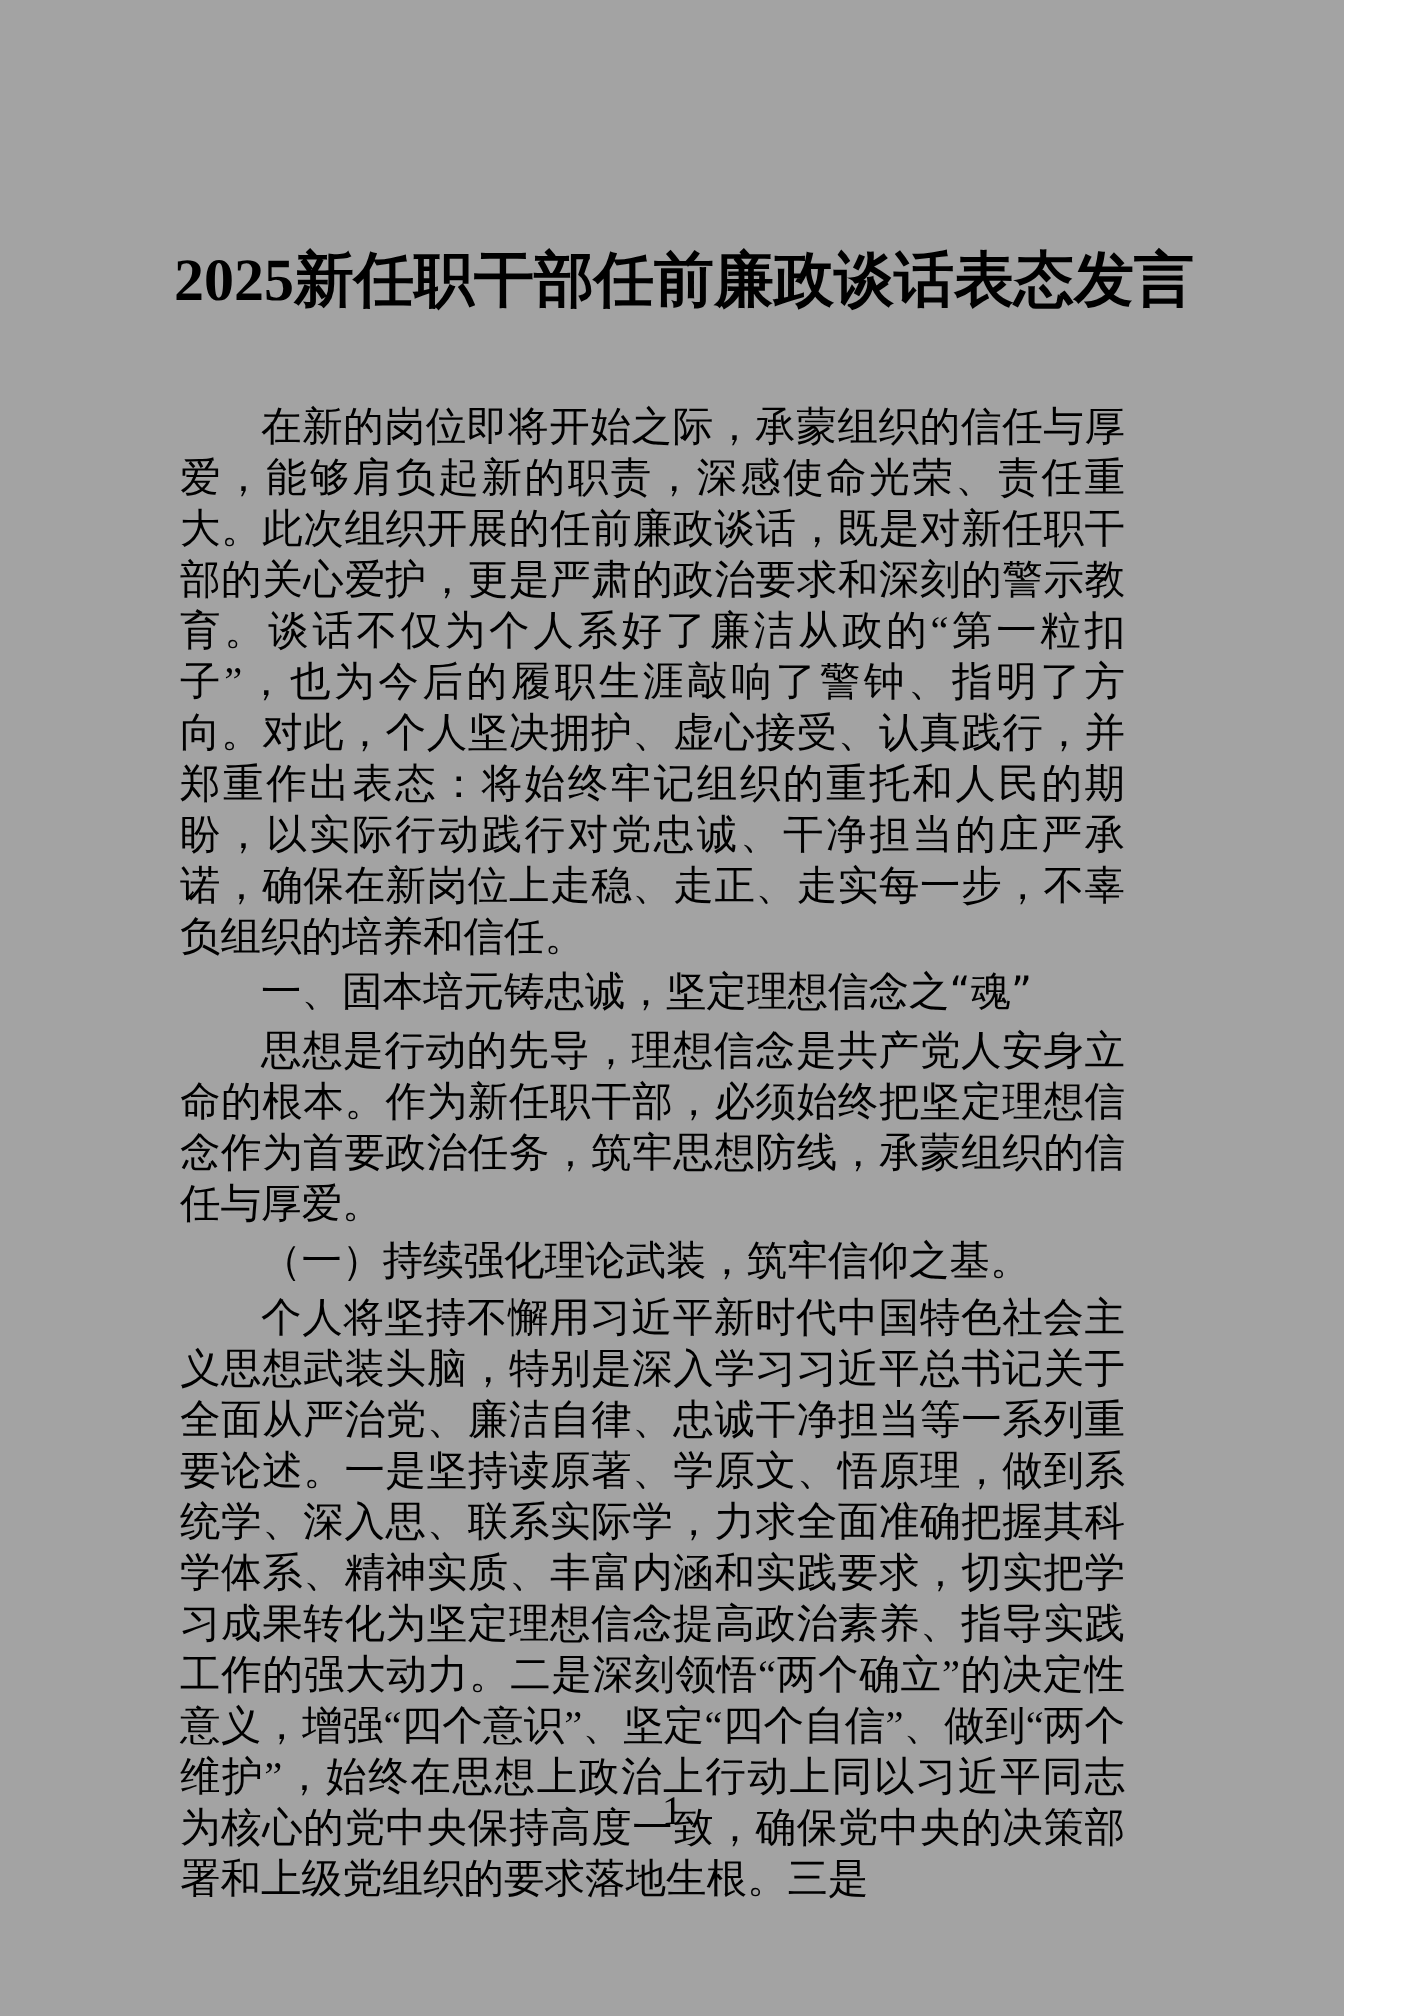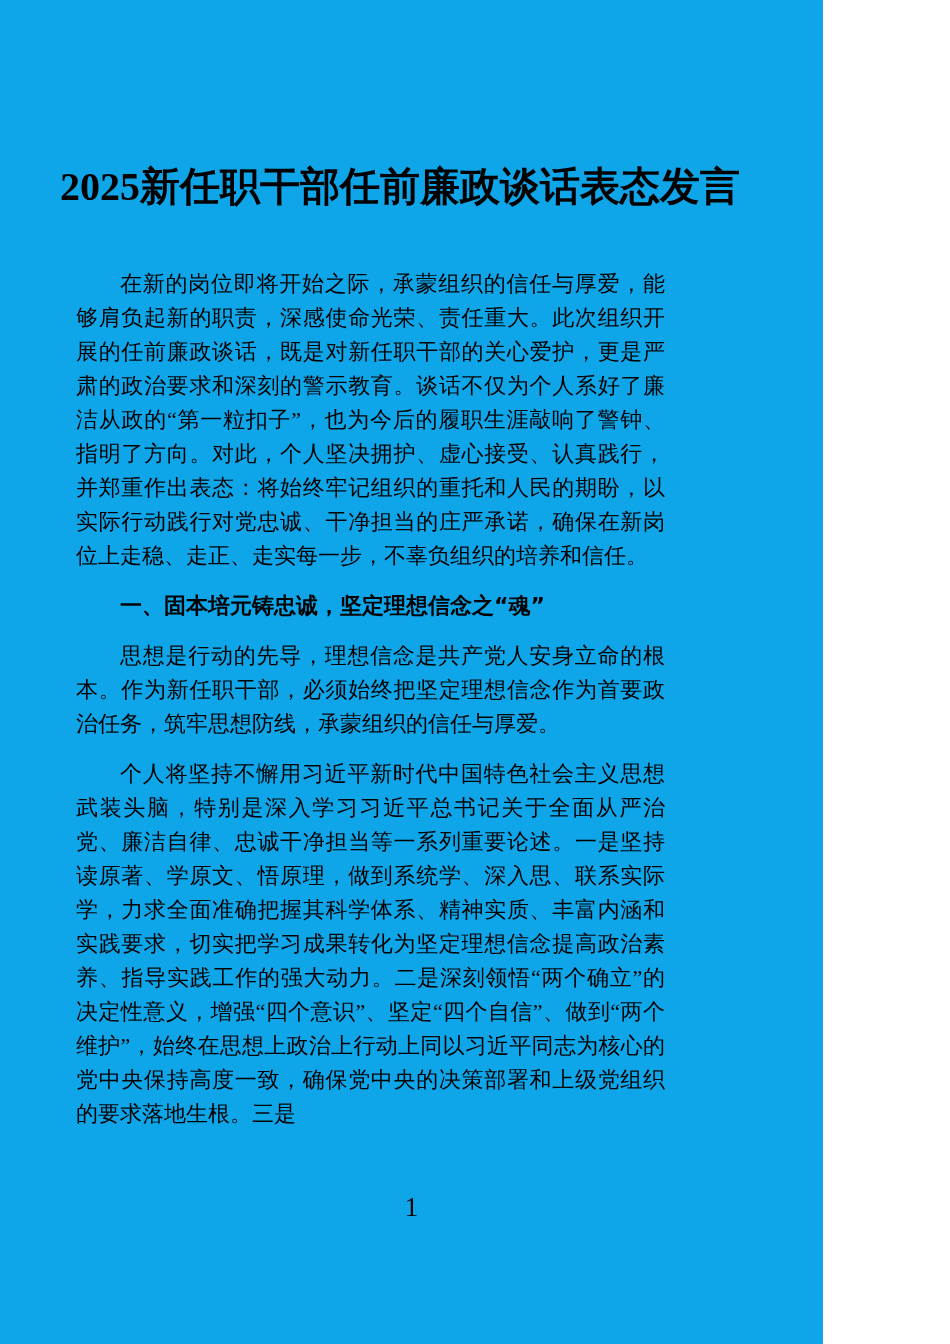--- a/index.html
+++ b/index.html
@@ -8,51 +8,51 @@
       padding: 0;
       background: #ffffff;
     }
     body {
       width: 950px;
       height: 1344px;
       overflow: hidden;
     }
     .page {
       position: relative;
-      width: 823px;
+      width: 896px;
       height: 1344px;
-      background: #0ea5e9;
-      padding: 163px 142px 0 60px;
+      background: #a3a3a3;
+      padding: 163px 142px 0 116px;
       overflow: hidden;
       color: #000000;
     }
     .doc-title {
       font-family: "Liberation Serif", "DejaVu Serif", serif;
       font-weight: bold;
       font-size: 40px;
       line-height: 48px;
       text-align: center;
       margin: 0 0 56px 0;
       letter-spacing: 0px;
       white-space: nowrap;
     }
     .body-para,
     .heading-1,
     .heading-2 {
-      font-size: 22px;
+      font-size: 27px;
       line-height: 34px;
-      margin: 16px;
+      margin: 4px;
       text-align: justify;
       text-indent: 2em;
       font-family: "Liberation Serif", "DejaVu Serif", serif;
       word-break: break-all;
     }
     .heading-1 {
       font-family: "DejaVu Sans", "Liberation Sans", sans-serif;
-      font-weight: bold;
+      font-weight: normal;
     }
     .heading-2 {
       font-weight: normal;
     }
     .page-number {
       position: absolute;
       left: 0;
       right: 0;
       top: 1190px;
       text-align: center;
@@ -67,17 +67,18 @@
 
 <div class="page">
   <h1 class="doc-title">2025新任职干部任前廉政谈话表态发言</h1>
 
   <p class="body-para">在新的岗位即将开始之际，承蒙组织的信任与厚爱，能够肩负起新的职责，深感使命光荣、责任重大。此次组织开展的任前廉政谈话，既是对新任职干部的关心爱护，更是严肃的政治要求和深刻的警示教育。谈话不仅为个人系好了廉洁从政的“第一粒扣子”，也为今后的履职生涯敲响了警钟、指明了方向。对此，个人坚决拥护、虚心接受、认真践行，并郑重作出表态：将始终牢记组织的重托和人民的期盼，以实际行动践行对党忠诚、干净担当的庄严承诺，确保在新岗位上走稳、走正、走实每一步，不辜负组织的培养和信任。</p>
 
   <p class="heading-1">一、固本培元铸忠诚，坚定理想信念之“魂”</p>
 
   <p class="body-para">思想是行动的先导，理想信念是共产党人安身立命的根本。作为新任职干部，必须始终把坚定理想信念作为首要政治任务，筑牢思想防线，承蒙组织的信任与厚爱。</p>
 
+  <p class="heading-2">（一）持续强化理论武装，筑牢信仰之基。</p>
 
   <p class="body-para">个人将坚持不懈用习近平新时代中国特色社会主义思想武装头脑，特别是深入学习习近平总书记关于全面从严治党、廉洁自律、忠诚干净担当等一系列重要论述。一是坚持读原著、学原文、悟原理，做到系统学、深入思、联系实际学，力求全面准确把握其科学体系、精神实质、丰富内涵和实践要求，切实把学习成果转化为坚定理想信念提高政治素养、指导实践工作的强大动力。二是深刻领悟“两个确立”的决定性意义，增强“四个意识”、坚定“四个自信”、做到“两个维护”，始终在思想上政治上行动上同以习近平同志为核心的党中央保持高度一致，确保党中央的决策部署和上级党组织的要求落地生根。三是</p>
 
   <div class="page-number">1</div>
 </div>
 
 </body></html>

